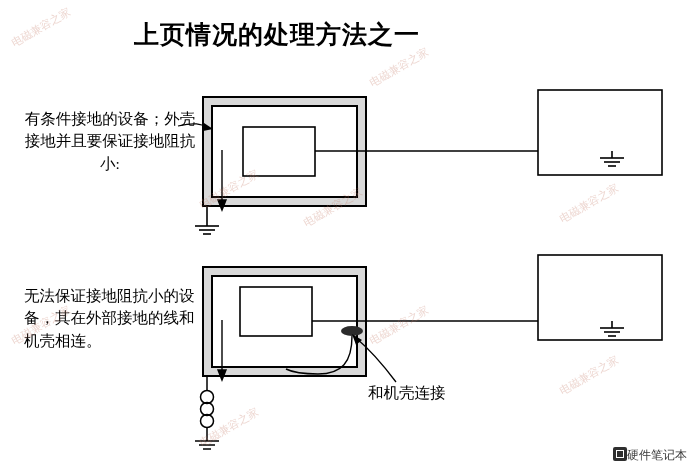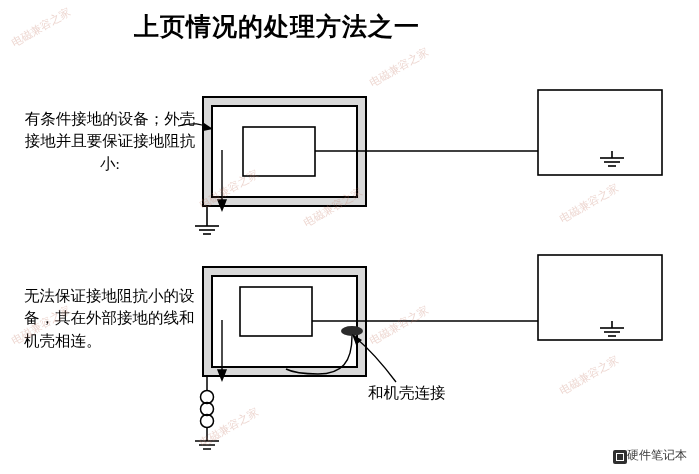--- a/index.html
+++ b/index.html
@@ -10,21 +10,21 @@
   #page {
     position: relative;
     width: 699px;
     height: 474px;
     background: #ffffff;
     overflow: hidden;
     font-family: "Liberation Serif", "DejaVu Serif", serif;
   }
   #title {
     position: absolute;
-    top: 10px;
+    top: 18px;
     left: 0;
     width: 554px;
     text-align: center;
     font-size: 25px;
     font-weight: bold;
     color: #000000;
     letter-spacing: 1px;
     font-family: "Liberation Serif", "DejaVu Serif", serif;
   }
   .caption {
@@ -67,21 +67,21 @@
     font-family: "Liberation Sans", sans-serif;
     transform: rotate(-30deg);
     white-space: nowrap;
     pointer-events: none;
   }
   #footer-badge {
     position: absolute;
     right: 12px;
     bottom: 10px;
     display: flex;
-    align-items: flex-end;
+    align-items: flex-start;
     gap: 0;
     font-size: 12px;
     color: #3a3a3a;
     font-family: "Liberation Sans", sans-serif;
   }
   #footer-badge .chip {
     width: 14px;
     height: 14px;
     background: #2f2f2f;
     border-radius: 2px;

